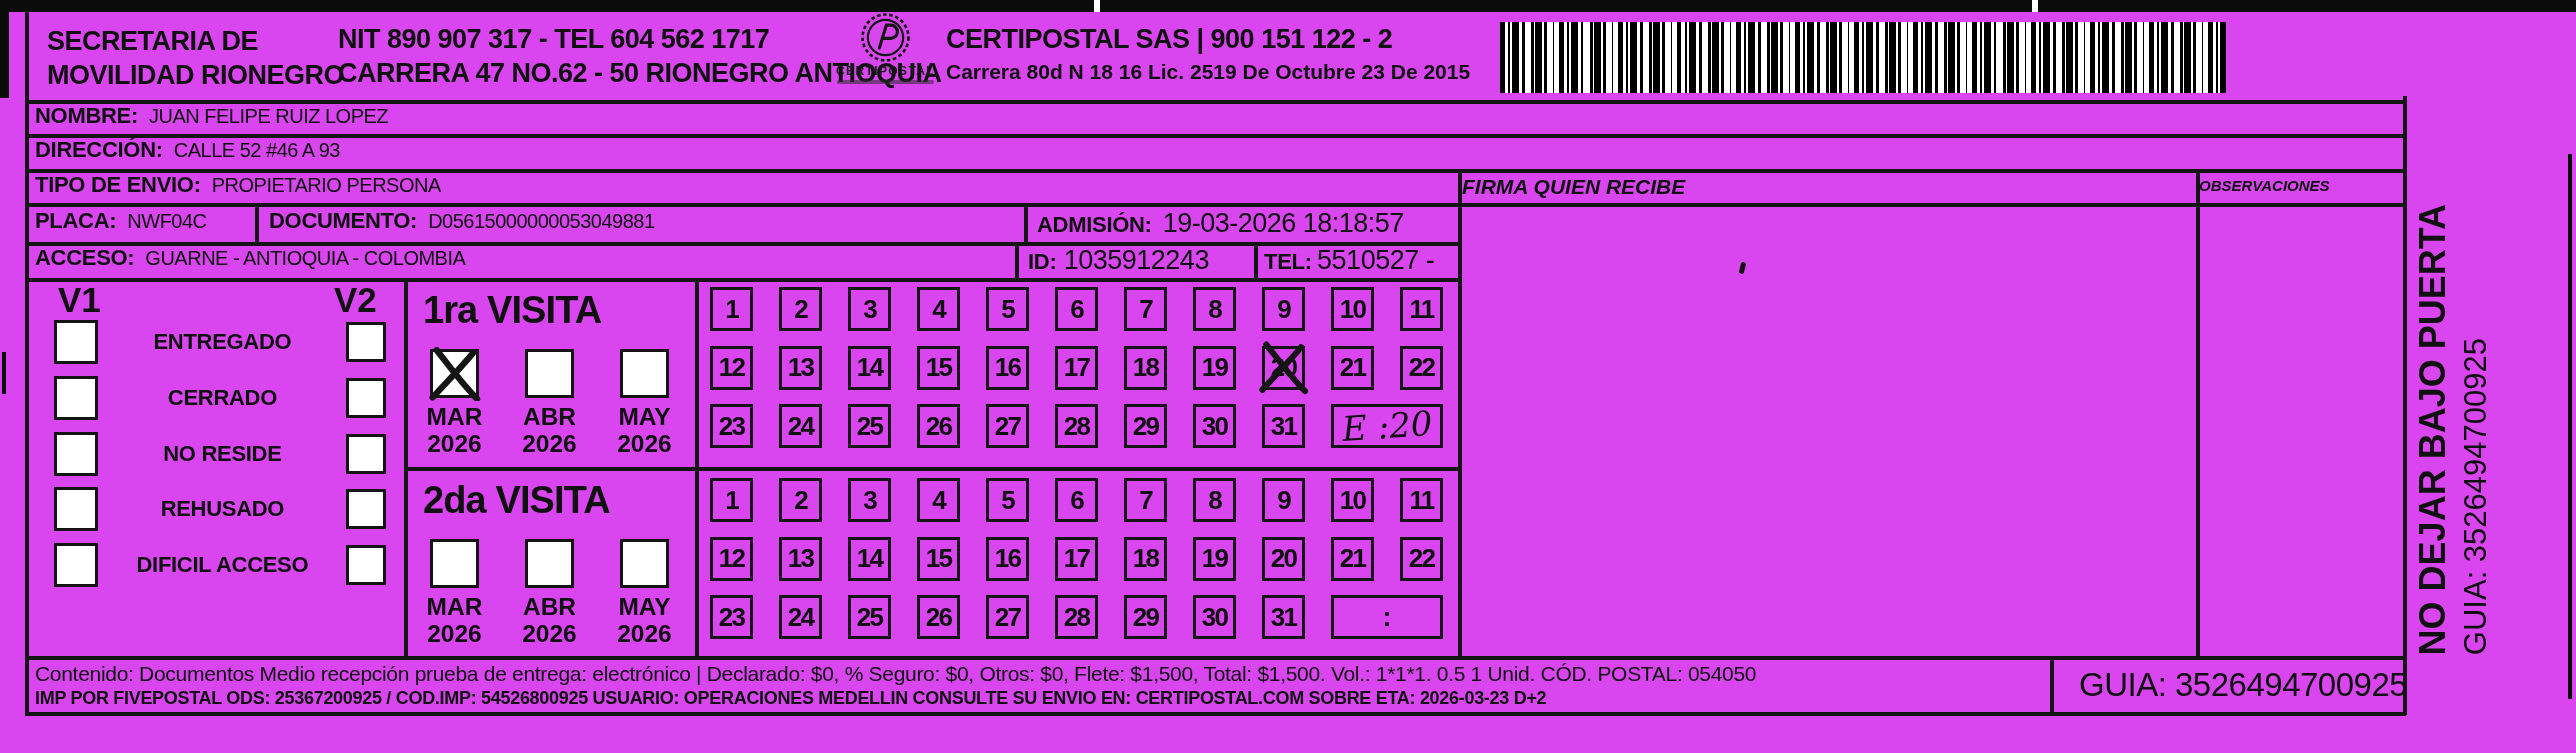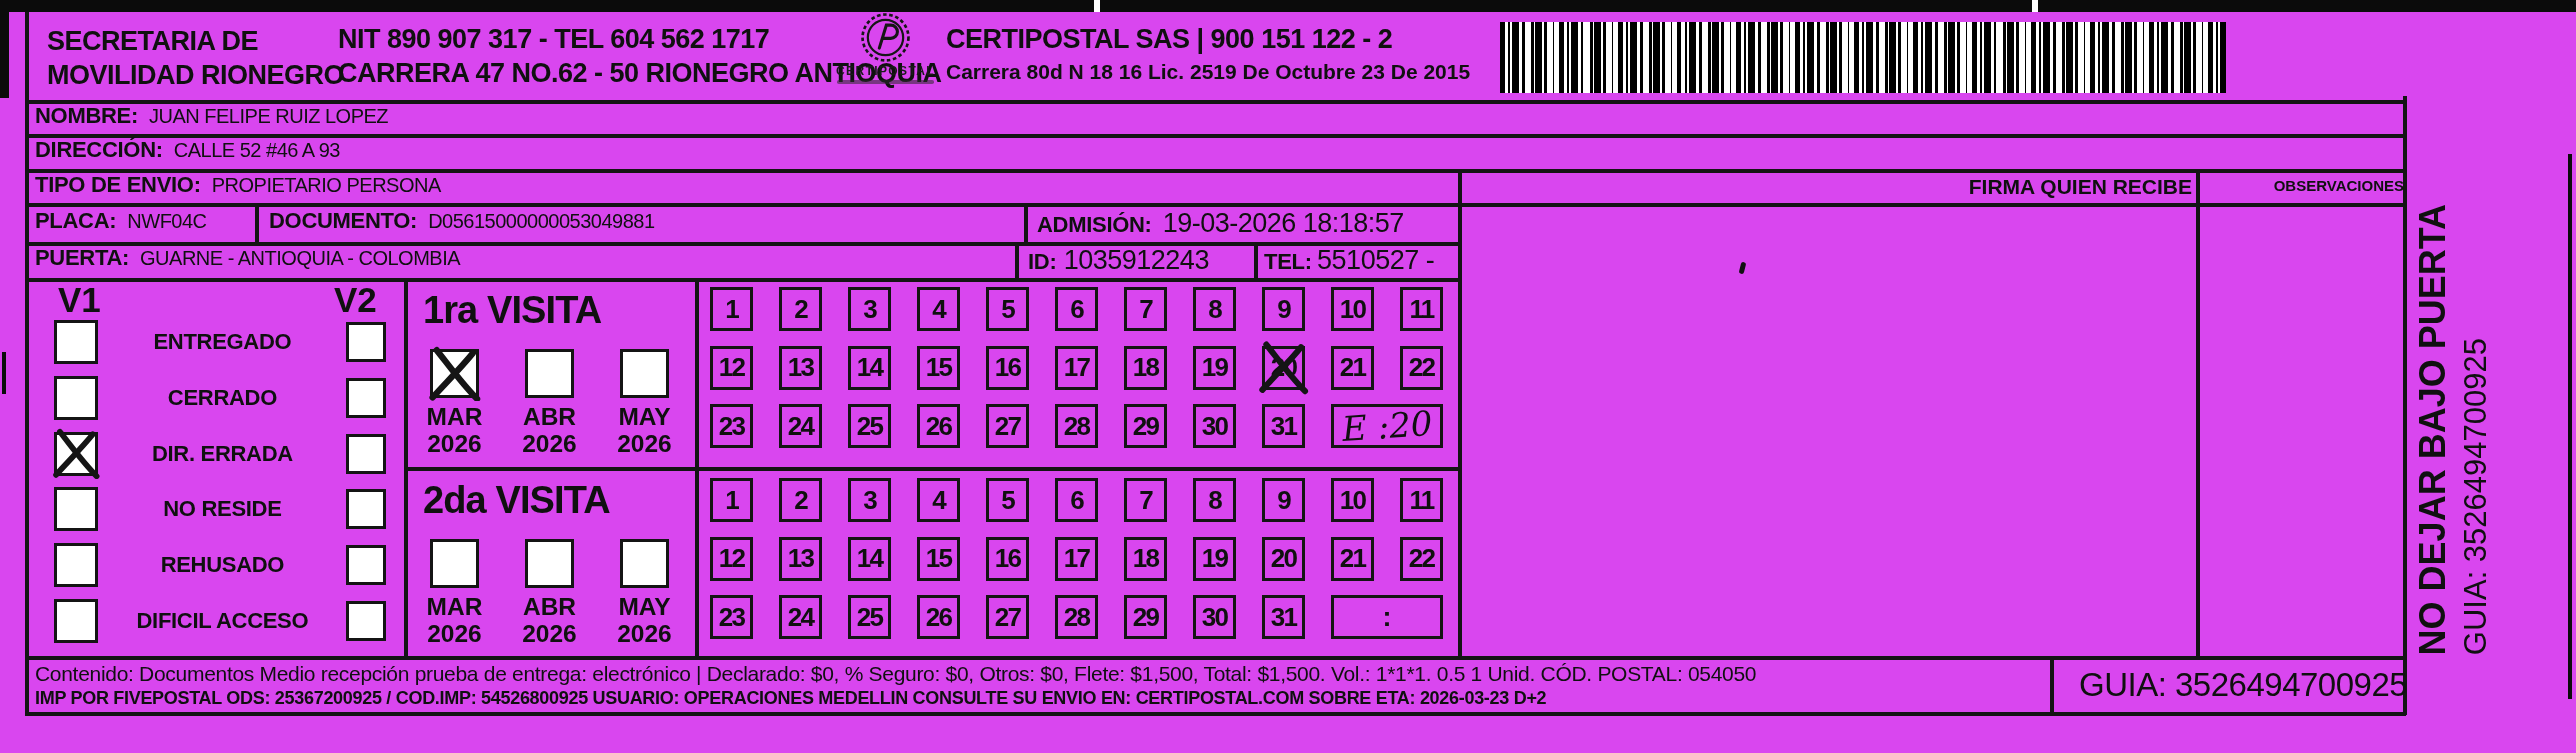--- a/index.html
+++ b/index.html
@@ -35,21 +35,21 @@
       #000 11.8px 19px,#fff 19px 22px,#000 22px 24.5px,#fff 24.5px 31px,
       #000 31px 34px,#fff 34px 35px,#000 35px 42px,#fff 42px 44px,
       #000 44px 47px,#fff 47px 53px,#000 53px 54px,#fff 54px 59px);}
 
   
   .field{position:absolute;display:flex;align-items:baseline;gap:11px;white-space:nowrap;}
   .lbl{font-weight:bold;font-size:22px;letter-spacing:-0.3px;}
   .val{font-size:20px;letter-spacing:-0.5px;}
 
   
-  .col-head{position:absolute;text-align:right;font-weight:bold;}
+  .col-head{position:absolute;text-align:left;font-weight:bold;font-style:italic;}
   #firma-head{left:1462px;top:175px;width:730px;font-size:21px;}
   #obs-head{left:2199px;top:177px;width:205px;font-size:15px;}
 
   
   .v-head{position:absolute;font-size:35px;font-weight:bold;text-align:center;}
   #status-rows{position:absolute;left:25.4px;top:320px;width:379px;display:flex;flex-direction:column;gap:11.8px;}
   .status-row{display:flex;align-items:center;height:44px;}
   .cbox{border:3.6px solid #141414;background:#fff;box-sizing:border-box;position:relative;flex:none;}
   .v1box{width:44px;height:44px;margin-left:29px;}
   .v2box{width:40px;height:40px;margin-right:18px;margin-left:auto;}
@@ -166,21 +166,21 @@
   </div>
   <div class="field" style="left:269px;top:208px">
     <span class="lbl">DOCUMENTO:</span>
     <span class="val">D05615000000053049881</span>
   </div>
   <div class="field" style="left:1037px;top:208px">
     <span class="lbl">ADMISIÓN:</span>
     <span class="val" style="font-size:27px">19-03-2026 18:18:57</span>
   </div>
   <div class="field" style="left:35px;top:245px">
-    <span class="lbl">PUERTA:</span>
+    <span class="lbl">ACCESO:</span>
     <span class="val">GUARNE - ANTIOQUIA - COLOMBIA</span>
   </div>
   <div class="field" style="left:1028px;top:245px;gap:7.3px">
     <span class="lbl">ID:</span>
     <span class="val" style="font-size:27px">1035912243</span>
   </div>
   <div class="field" style="left:1264px;top:245px;gap:5.4px">
     <span class="lbl">TEL:</span>
     <span class="val" style="font-size:27px">5510527 -</span>
   </div>
@@ -195,30 +195,20 @@
         <div class="cbox v1box"></div>
         <div class="status-label">ENTREGADO</div>
         <div class="cbox v2box"></div>
       </div>
       <div class="status-row">
         <div class="cbox v1box"></div>
         <div class="status-label">CERRADO</div>
         <div class="cbox v2box"></div>
       </div>
       <div class="status-row">
-        <div class="cbox v1box">
-          <svg class="xsvg" viewBox="0 0 40 40">
-            <path d="M7 3 C 15 13, 25 27, 36 38"></path>
-            <path d="M33 5 C 25 15, 13 27, 4 37"></path>
-          </svg>
-        </div>
-        <div class="status-label">DIR. ERRADA</div>
-        <div class="cbox v2box"></div>
-      </div>
-      <div class="status-row">
         <div class="cbox v1box"></div>
         <div class="status-label">NO RESIDE</div>
         <div class="cbox v2box"></div>
       </div>
       <div class="status-row">
         <div class="cbox v1box"></div>
         <div class="status-label">REHUSADO</div>
         <div class="cbox v2box"></div>
       </div>
       <div class="status-row">

